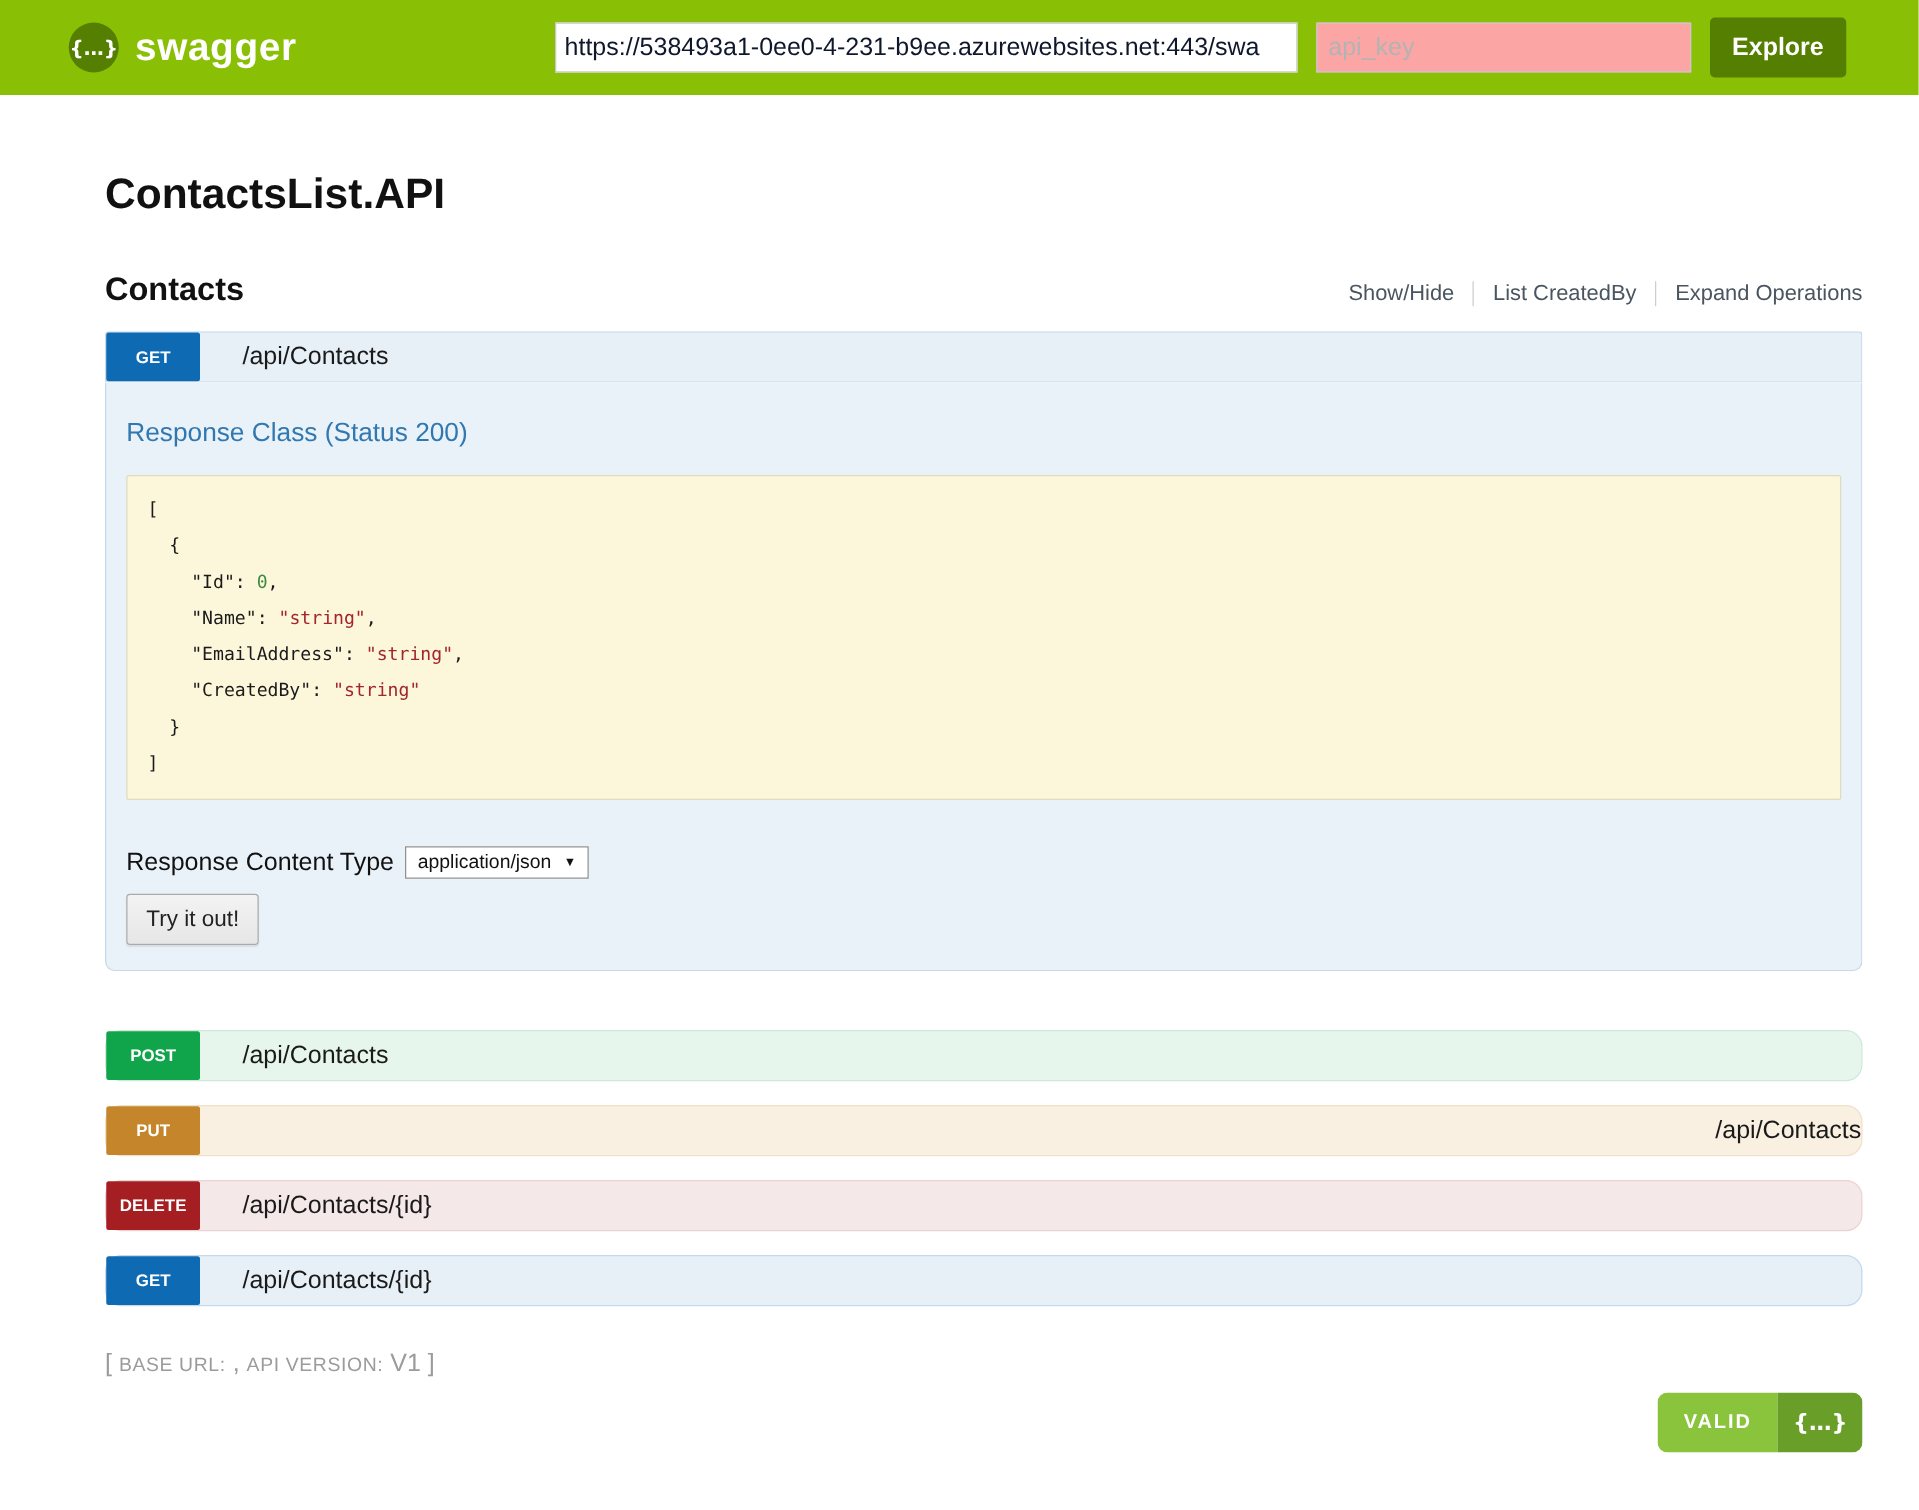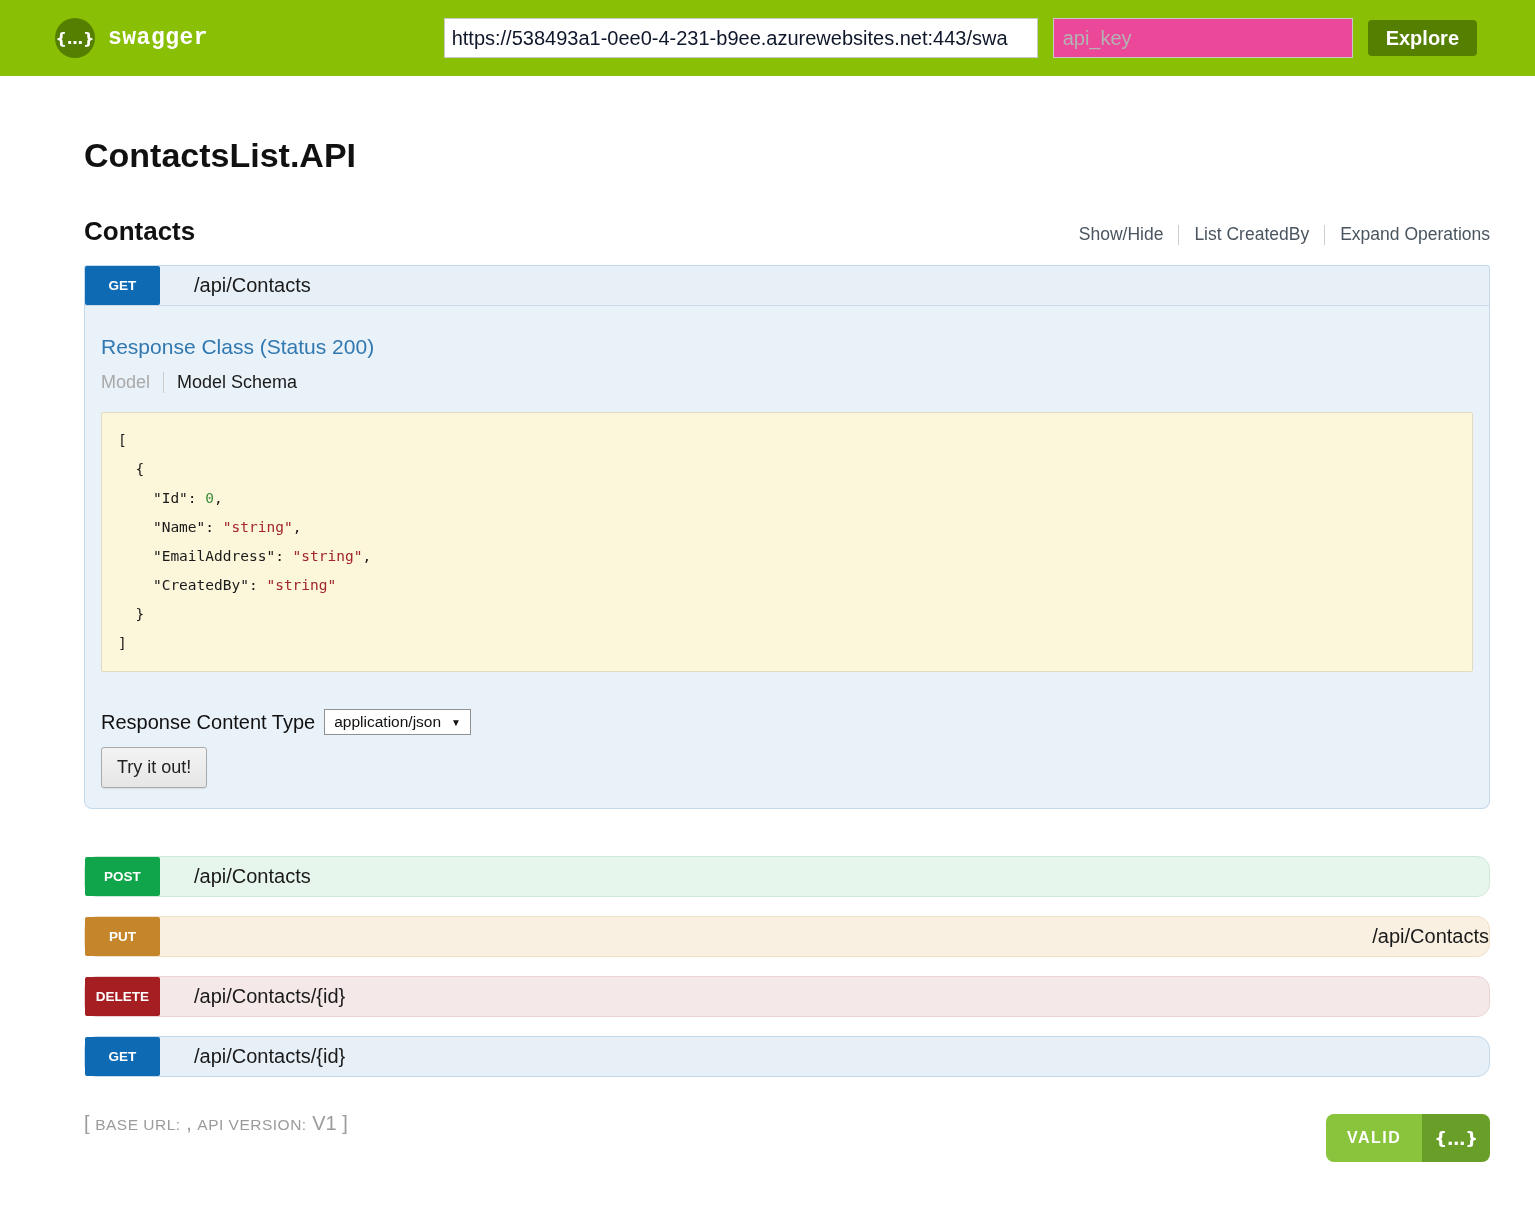--- a/index.html
+++ b/index.html
@@ -21,37 +21,37 @@
   .logo { display: flex; align-items: center; cursor: pointer; }
   .logo-circle {
     width: 40px; height: 40px; border-radius: 50%;
     background: #547f00; color: #fff;
     display: inline-flex; align-items: center; justify-content: center;
     font-size: 16px; font-weight: bold;
     font-family: "DejaVu Sans", sans-serif;
   }
   .brand {
     margin-left: 13px; color: #fff;
-    font-size: 23px; font-weight: 700; letter-spacing: 0.5px; font-family: Liberation Mono, monospace;
+    font-size: 31px; font-weight: 700; letter-spacing: 0.5px;
   }
   .url-input {
     margin-left: auto; width: 594px; height: 40px;
     border: 1px solid #c8c8c8; background: #fff;
     font-size: 20px; color: #0f172a; padding: 0 7px;
     font-family: "Liberation Sans", sans-serif;
   }
   .key-input {
     margin-left: 15px; width: 300px; height: 40px;
-    border: 1px solid #c8c8c8; background: #ec4899;
+    border: 1px solid #c8c8c8; background: #fca5a5;
     font-size: 20px; color: #333; padding: 0 9px;
     font-family: "Liberation Sans", sans-serif;
   }
   .key-input::placeholder, .url-input::placeholder { color: #b3b3b3; }
   .explore-btn {
-    margin-left: 15px; height: 36px;
+    margin-left: 15px; height: 48px;
     background: #547f00; color: #fff; border: none; border-radius: 4px;
     font-size: 20px; font-weight: 700; padding: 0 18px; cursor: pointer;
     font-family: "Liberation Sans", sans-serif;
   }
 
   
   main { padding: 0 45px 0 84px; }
   h1.page-title {
     margin: 59px 0 0; font-size: 34px; font-weight: 700; color: #111;
     line-height: 40px;
@@ -181,24 +181,20 @@
     </nav>
   </div>
 
   <section class="op op-get expanded">
     <div class="op-header">
       <span class="badge">GET</span>
       <span class="path">/api/Contacts</span>
     </div>
     <div class="op-body">
       <h3 class="resp-class">Response Class (Status 200)</h3>
-      <div class="tabs">
-        <span class="tab inactive">Model</span>
-        <span class="tab active">Model Schema</span>
-      </div>
       <div class="snippet">
           <div class="line"><span class="tok-p">[</span></div>
           <div class="line"><span class="tok-p">  {</span></div>
           <div class="line"><span class="tok-p">    </span><span class="tok-k">"Id"</span><span class="tok-p">: </span><span class="tok-n">0</span><span class="tok-p">,</span></div>
           <div class="line"><span class="tok-p">    </span><span class="tok-k">"Name"</span><span class="tok-p">: </span><span class="tok-s">"string"</span><span class="tok-p">,</span></div>
           <div class="line"><span class="tok-p">    </span><span class="tok-k">"EmailAddress"</span><span class="tok-p">: </span><span class="tok-s">"string"</span><span class="tok-p">,</span></div>
           <div class="line"><span class="tok-p">    </span><span class="tok-k">"CreatedBy"</span><span class="tok-p">: </span><span class="tok-s">"string"</span></div>
           <div class="line"><span class="tok-p">  }</span></div>
           <div class="line"><span class="tok-p">]</span></div>
         </div>

